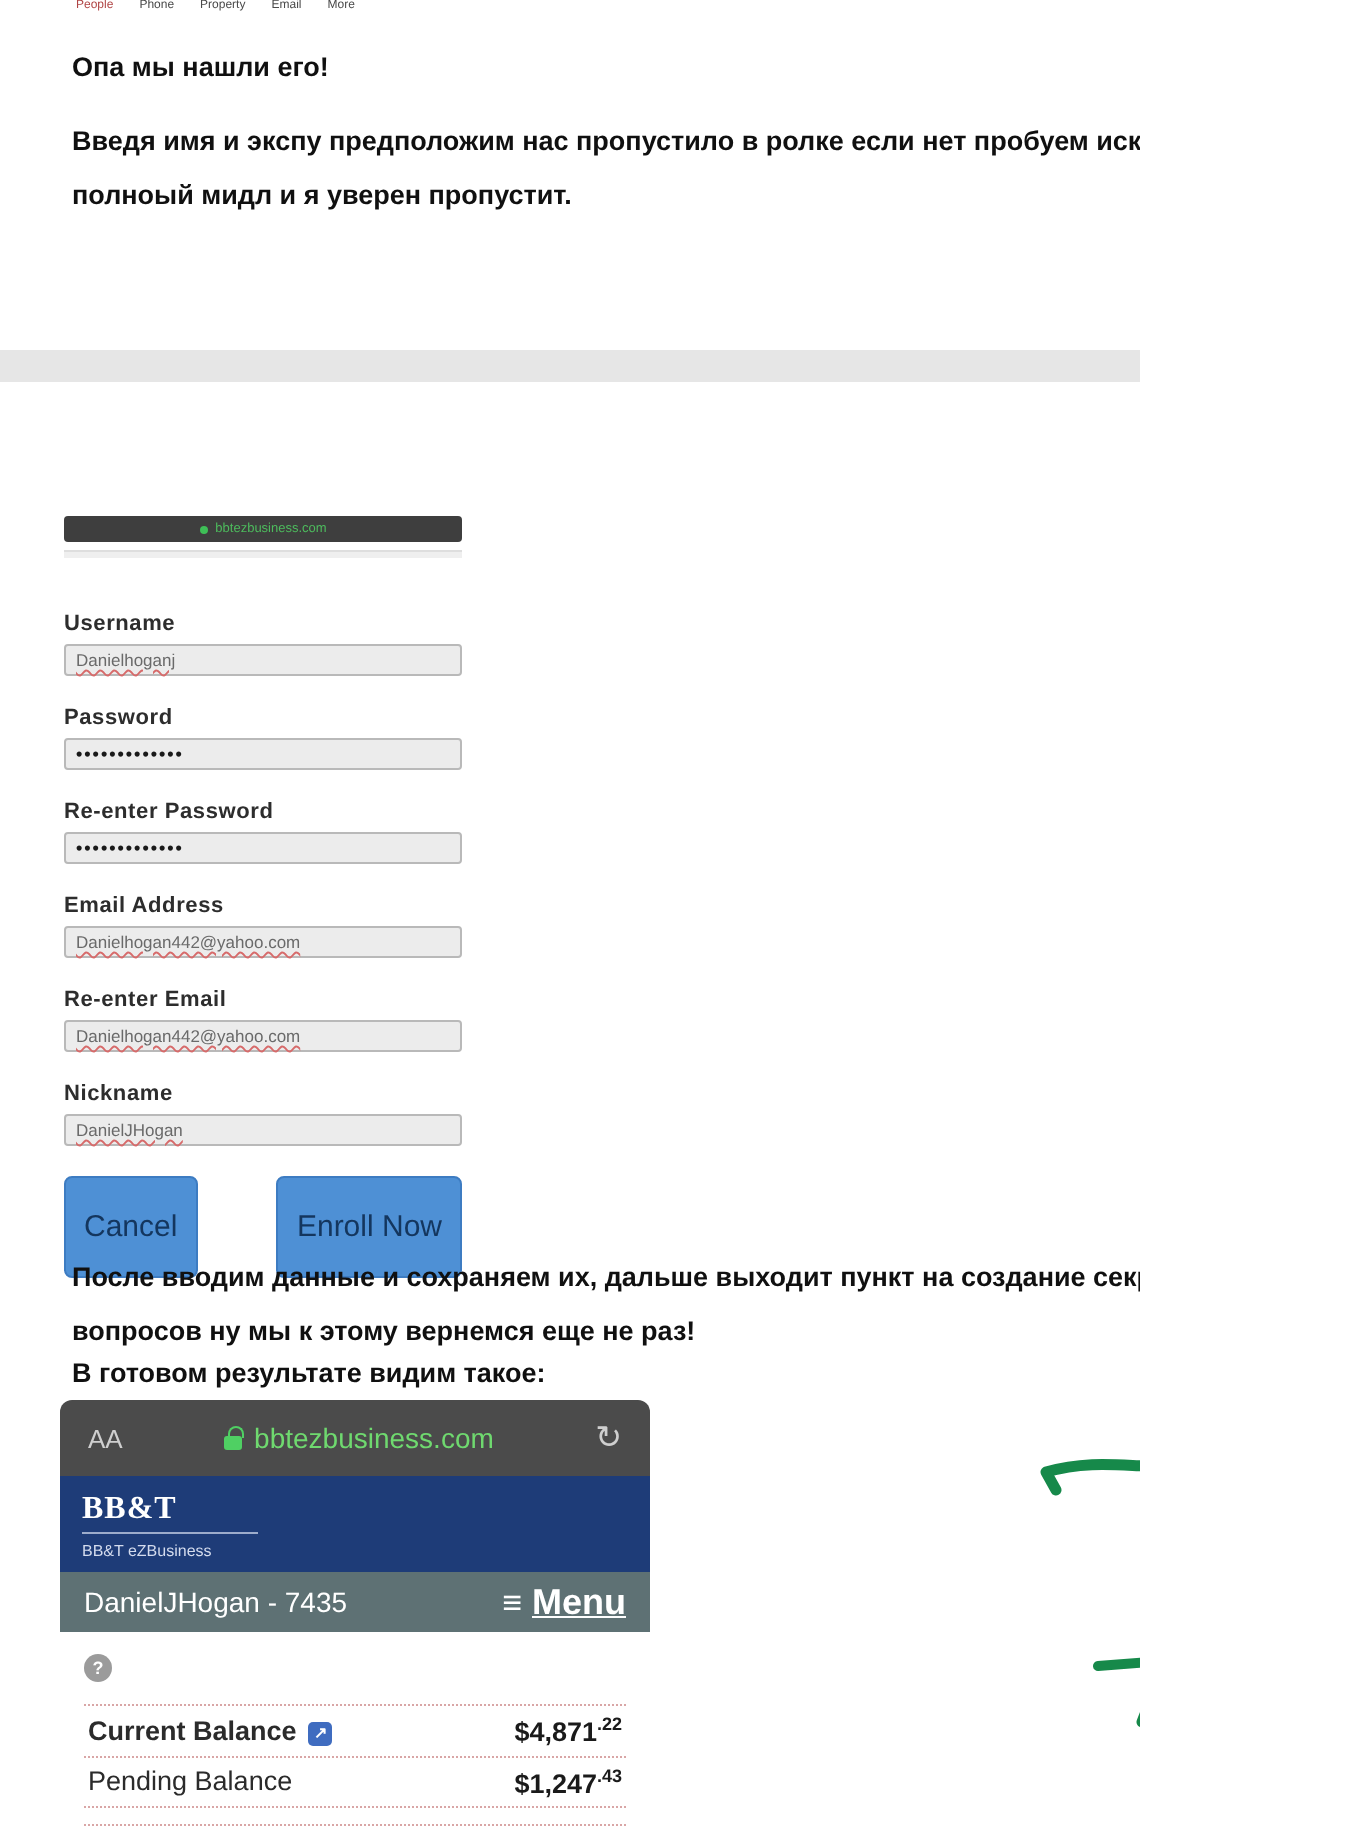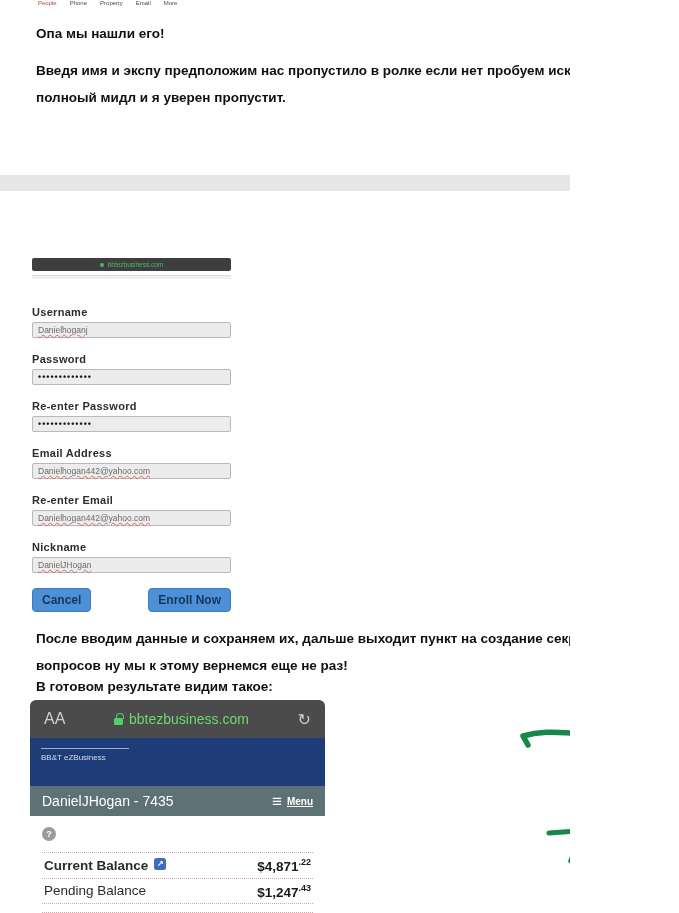--- a/index.html
+++ b/index.html
@@ -25,50 +25,50 @@
   .secure-dot { width:4px; height:4px; border-radius:50%; background:#3ebf57; }
   .chrome-url { font-size:6.5px; color:#4dbb5d; }
   .strip { height:4px; background:#efefef; border-top:1px solid #dedede; margin-top:4px; }
   .fields { margin-top:27px; }
   .f-label { font-size:11px; font-weight:bold; color:#2d2d2d; letter-spacing:0.3px; margin-bottom:4px; }
   .f-input { height:16px; background:#ececec; border:1px solid #b9b9b9; border-radius:2px; display:flex; align-items:center; padding-left:5px; margin-bottom:15px; }
   .f-value { font-size:8.5px; color:#6a6a6a; }
   .f-value.spellcheck { text-decoration:underline; text-decoration-style:wavy; text-decoration-color:#d76a6a; text-decoration-thickness:1px; }
   .f-value.dots { font-size:9px; letter-spacing:1px; color:#1a1a1a; font-weight:bold; }
   .form-buttons { display:flex; justify-content:space-between; margin-top:14px; }
-  .btn { background:#4e90d5; border:1px solid #3d7cc2; border-radius:4px; color:#14365e; font-size:12px; font-weight:bold; padding:4px 9px; cursor:pointer; }
+  .btn { background:#4e90d5; border:1px solid #3d7cc2; border-radius:4px; color:#14365e; font-size:15px; font-weight:normal; padding:16px 9px; cursor:pointer; }
 
   
   .phone-shot { position:absolute; left:30px; top:700px; width:295px; height:213px; overflow:hidden; background:#fff; }
   .safari { height:38px; background:#4b4b4b; border-radius:6px 6px 0 0; display:flex; align-items:center; }
-  .reader-btn { color:#cfcfcf; font-size:16px; margin-left:14px; cursor:pointer; }
+  .reader-btn { color:#cfcfcf; font-size:13px; margin-left:14px; cursor:pointer; }
   .url-group { flex:1; display:flex; justify-content:center; align-items:center; gap:6px; }
   .lock { position:relative; width:9px; height:7px; background:#4fd063; border-radius:1.5px; margin-top:4px; }
   .lock::before { content:""; position:absolute; top:-5px; left:1.5px; width:6px; height:5px; border:1.5px solid #4fd063; border-bottom:none; border-radius:4px 4px 0 0; }
   .safari-url { color:#6fd96f; font-size:14px; }
   .refresh { color:#cfcfcf; font-size:16px; margin-right:14px; cursor:pointer; }
 
   .navy-bar { height:48px; background:#1e3c78; padding:8px 0 0 11px; }
   .bbt-logo { color:#ffffff; font-family:"Liberation Serif", serif; font-weight:bold; font-size:16px; letter-spacing:0.5px; }
   .logo-rule { width:88px; height:1px; background:#9daccb; margin:2px 0 4px; }
   .app-name { color:#d4dcee; font-size:8px; }
 
   .slate-bar { height:30px; background:#5e7174; display:flex; align-items:center; justify-content:space-between; padding:0 12px; }
   .account-label { color:#ffffff; font-size:14px; }
   .menu-group { display:flex; align-items:center; gap:5px; color:#ffffff; cursor:pointer; }
   .hamburger { font-size:17px; font-weight:bold; line-height:1; }
-  .menu-label { font-size:10px; font-weight:bold; text-decoration:underline; }
+  .menu-label { font-size:18px; font-weight:bold; text-decoration:underline; }
 
   .phone-content { padding:11px 12px 0; background:#fff; }
   .welcome-row { display:flex; align-items:center; gap:8px; }
   .welcome { color:#a32e3c; font-size:17.5px; font-weight:bold; }
   .help-icon { width:14px; height:14px; border-radius:50%; background:#9b9b9b; color:#fff; font-size:9px; font-weight:bold; display:flex; align-items:center; justify-content:center; }
   .bal-table { margin-top:11px; border-top:1px dotted #d9a6a6; }
   .bal-row { display:flex; justify-content:space-between; align-items:center; padding:4px 2px; border-bottom:1px dotted #d9a6a6; }
-  .bal-label { display:flex; align-items:flex-start; gap:6px; font-size:13.5px; color:#2b2b2b; }
+  .bal-label { display:flex; align-items:flex-end; gap:6px; font-size:13.5px; color:#2b2b2b; }
   .bal-label.bold { font-weight:bold; }
   .mini-icon { width:12px; height:12px; background:#3f6cc0; border-radius:2.5px; color:#fff; font-size:8px; display:inline-flex; align-items:center; justify-content:center; }
   .amount { font-size:13.5px; font-weight:bold; color:#1a1a1a; }
   .amount sup { font-size:9px; }
 
   .seven { position:absolute; left:505px; top:712px; }
 </style>
 </head>
 <body>
 
@@ -138,20 +138,21 @@
     <div class="safari">
       <span class="reader-btn">AA</span>
       <span class="url-group">
         <span class="lock"></span>
         <span class="safari-url">bbtezbusiness.com</span>
       </span>
       <span class="refresh">↻</span>
     </div>
 
     <div class="navy-bar">
+      <div class="bbt-logo">BB&amp;T</div>
       <div class="logo-rule"></div>
       <div class="app-name">BB&amp;T eZBusiness</div>
     </div>
 
     <div class="slate-bar">
       <span class="account-label">DanielJHogan - 7435</span>
       <span class="menu-group">
         <span class="hamburger">≡</span>
         <span class="menu-label">Menu</span>
       </span>

